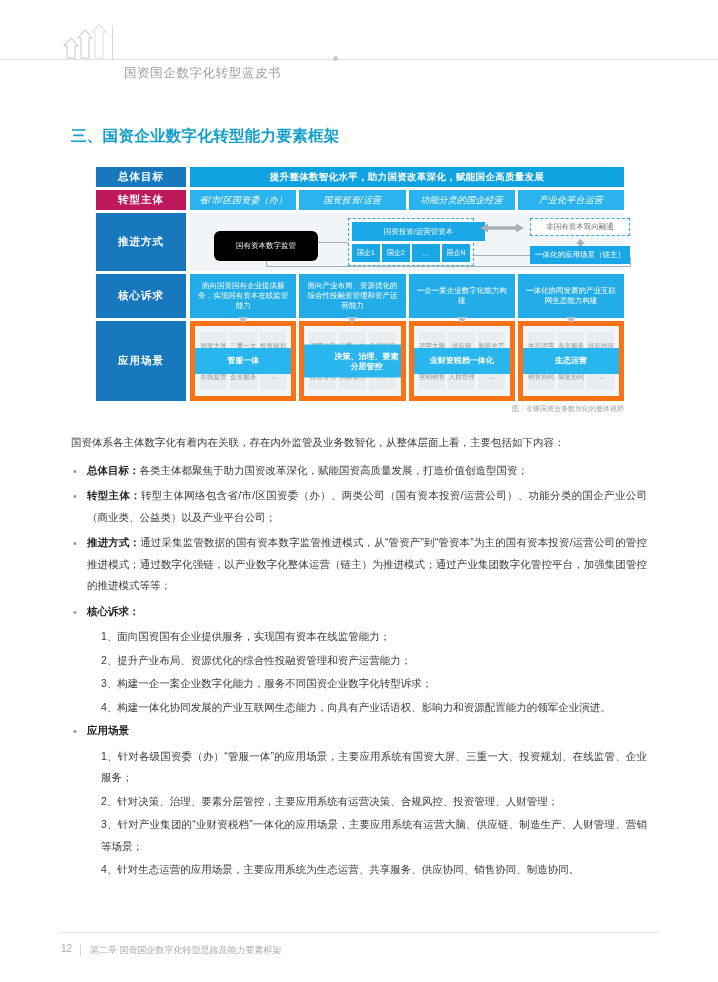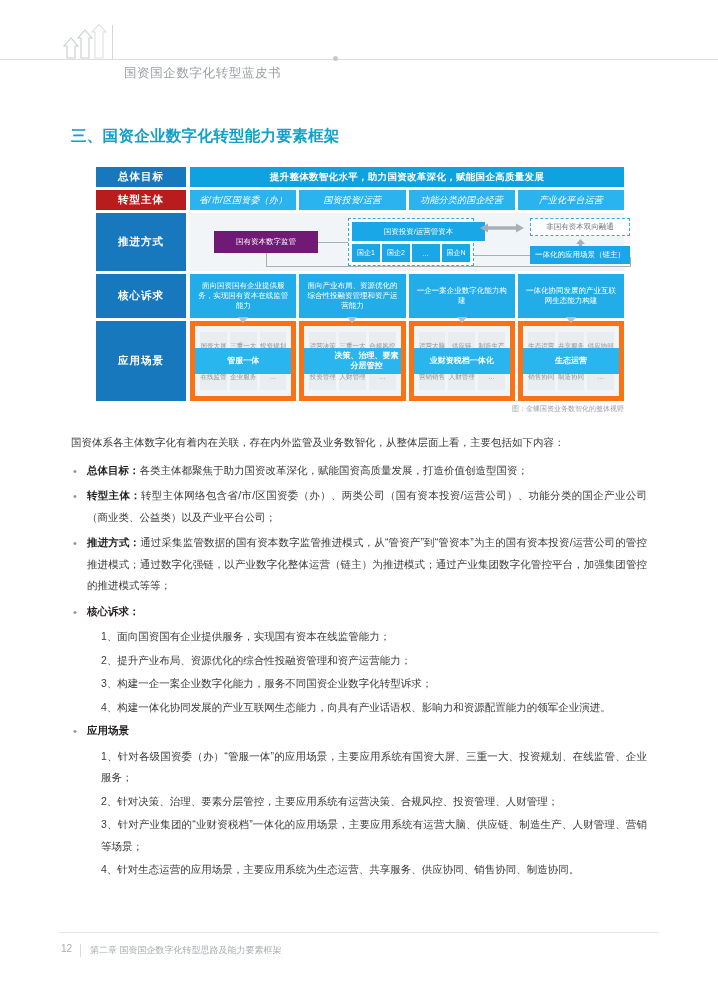--- a/index.html
+++ b/index.html
@@ -49,38 +49,38 @@
   .r1 .rowlabel { background:#1878be; }
   .r1 .bar {
     height:20px; background:#0fa2e0; color:#fff;
     font-size:9.5px; font-weight:bold;
     display:flex; align-items:center; justify-content:center;
     margin-left:4px; letter-spacing:.3px;
   }
 
   
   .r2 { top:23px; height:20px; }
-  .r2 .rowlabel { background:#b91c1c; }
+  .r2 .rowlabel { background:#be185d; }
   .r2 .cells { display:flex; margin-left:4px; height:20px; gap:3px; }
   .r2 .cell {
     flex:1 1 0; background:#2bb3ef; color:#fff;
     font-size:9px; display:flex; align-items:center; justify-content:center;
     letter-spacing:.2px;
     font-style:italic;
   }
 
   
   .r3 { top:46px; height:58px; }
   .r3 .rowlabel { background:#1878be; height:58px; }
   .r3 .rowbody { margin-left:4px; background:#f2f5f7; height:58px; }
 
   .mini { position:absolute; font-size:7.5px; color:#fff; display:flex;
           align-items:center; justify-content:center; text-align:center; line-height:1.15; }
 
-  .m-jianguan { left:24px; top:18px; width:104px; height:22px; background:#701a75; }
+  .m-jianguan { left:24px; top:18px; width:104px; height:30px; background:#000000;border-radius:6px; }
   .dashgroup { position:absolute; left:158px; top:5px; width:126px; height:48px;
                border:1px dashed #27b0ec; background:#ffffff; }
   .m-zibens { position:absolute; left:162px; top:9px; width:133px; height:19px; background:#1aa7e8;
               font-size:7.5px; color:#fff; display:flex; align-items:center; justify-content:center; }
   .guoqi-row { position:absolute; left:162px; top:31px; width:118px; height:18px; display:flex; gap:2px; }
   .guoqi {
     flex:1 1 0; background:#1aa7e8; color:#fff; font-size:7px;
     display:flex; align-items:center; justify-content:center;
   }
   .guoqi.dots { background:#1aa7e8; letter-spacing:1px; }
@@ -127,21 +127,21 @@
   .gcell {
     background:#e9edf0; color:#8c9398; font-size:6.5px; line-height:1.1;
     display:flex; align-items:center; justify-content:center; text-align:center;
   }
   .banner {
     position:absolute; left:0; right:0; top:50%; transform:translateY(-50%);
     height:26px; background:#29b6ef; color:#fff;
     font-size:8px; font-weight:bold; line-height:1.25;
     display:flex; align-items:center; justify-content:center; text-align:center;
   }
-  .banner.two { height:26px;padding-left:28px; }
+  .banner.two { height:33px;padding-left:28px; }
 
   .caret {
     position:absolute; width:0; height:0;
     border-left:5px solid transparent; border-right:5px solid transparent;
     border-top:6px solid #b9c0c5;
   }
 
   .fig-caption {
     position:absolute; right:94px; top:404px;
     font-size:7px; color:#9a9ea2; white-space:nowrap;

